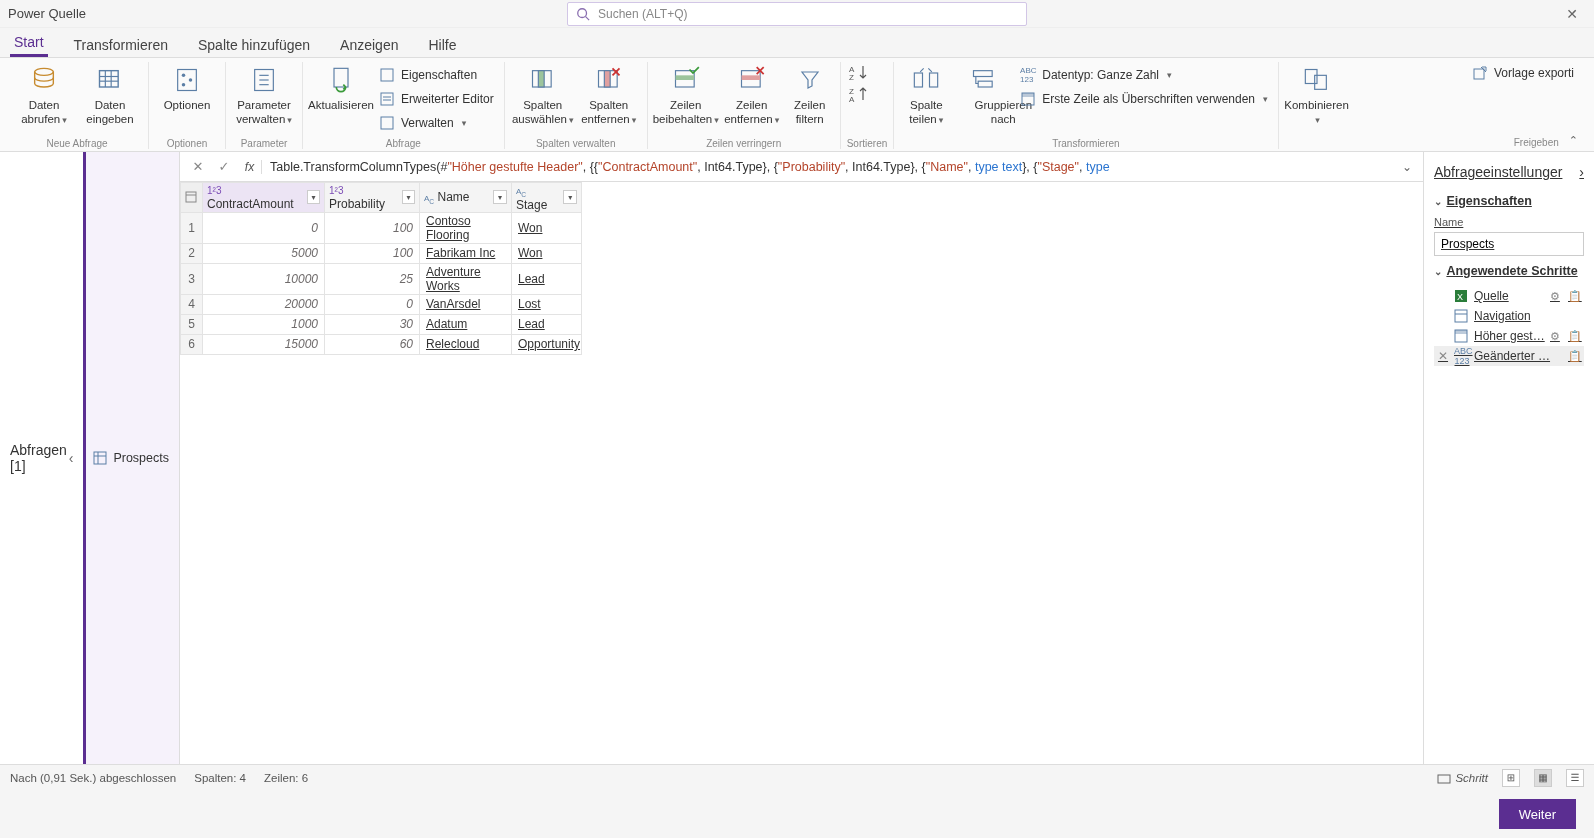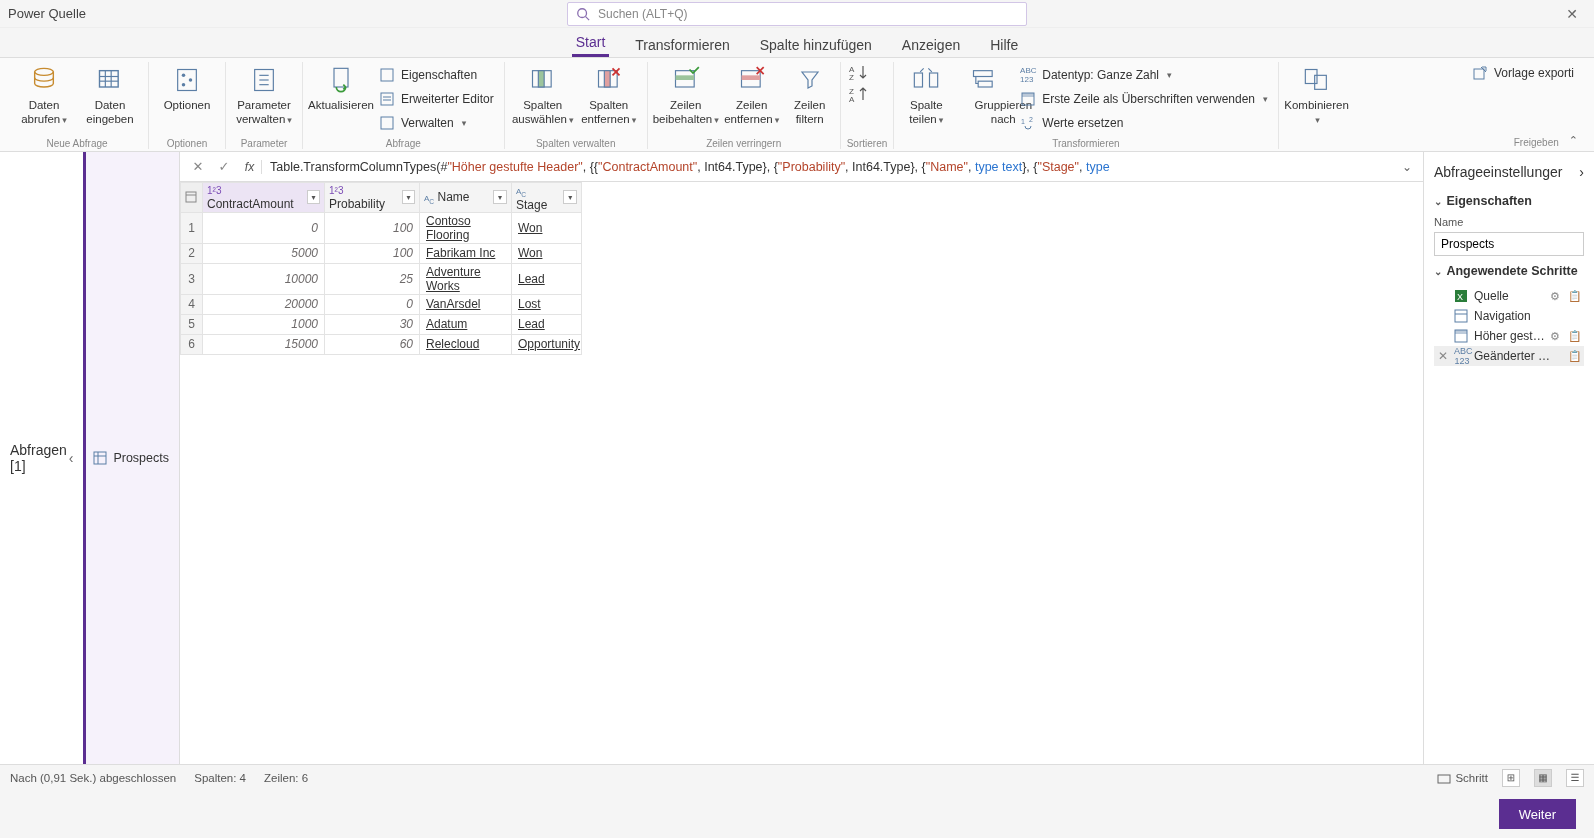--- a/index.html
+++ b/index.html
@@ -6,21 +6,21 @@
 body { margin: 0; width: 1594px; height: 838px; background: #f5f5f5; overflow: hidden; font-size: 12px; color: #333; }
 
 
 .titlebar { height: 28px; background: #f5f5f5; display: flex; align-items: center; padding: 0 8px; border-bottom: 1px solid #eee; }
 .titlebar .title { flex: 0 0 auto; font-size: 13px; color: #444; }
 .titlebar .search-wrap { margin-left: auto; margin-right: auto; position: absolute; left: 50%; transform: translateX(-50%); width: 460px; }
 .searchbox { height: 24px; border: 1px solid #d2c6e6; border-radius: 2px; display: flex; align-items: center; padding: 0 8px; background: #fff; color: #888; gap: 8px; }
 .titlebar .close-btn { margin-left: auto; font-size: 14px; color: #666; cursor: pointer; padding: 4px 8px; }
 
 
-.rtabs { height: 30px; background: #f5f5f5; display: flex; align-items: flex-end; gap: 22px; padding: 0 10px; border-bottom: 1px solid #ddd; justify-content: center; }
+.rtabs { height: 30px; background: #f5f5f5; display: flex; align-items: flex-end; gap: 22px; padding: 0 10px; border-bottom: 1px solid #ddd; }
 .rtab { padding: 6px 4px 4px; font-size: 14px; color: #444; cursor: pointer; }
 .rtab.active { color: #5b2e91; border-bottom: 3px solid #5b2e91; font-weight: 400; }
 
 
 .ribbon { height: 94px; background: #fafafa; border-bottom: 1px solid #ddd; display: flex; padding: 4px 6px 2px; align-items: stretch; }
 .rgroup { display: flex; flex-direction: column; border-right: 1px solid #e5e5e5; padding: 0 6px; }
 .rgroup-items { display: flex; align-items: flex-start; flex: 1; gap: 2px; }
 .rgroup-label { font-size: 10px; color: #888; text-align: center; padding: 2px 0 0; }
 .rbig { display: flex; flex-direction: column; align-items: center; justify-content: flex-start; width: 64px; padding: 2px 0; cursor: pointer; text-align: center; }
 .rbig.wide { width: 80px; }
@@ -69,21 +69,21 @@
 .typetag { font-family: "Segoe UI", Arial; font-size: 10px; color: #7b4cb5; }
 .colmenu { border: 1px solid #ccc; width: 14px; height: 14px; display: inline-flex; align-items: center; justify-content: center; font-size: 8px; color: #555; cursor: pointer; background: #fff; }
 .col-ca { width: 122px; }
 .col-pr { width: 95px; }
 .col-nm { width: 92px; }
 .col-st { width: 68px; }
 .col-ca.selected-col { background: #ece4f4; }
 .grid th.corner { width: 22px; text-align: center; background: #efefef; }
 
 
-.settings { width: 170px; background: #fff; display: flex; flex-direction: column; padding: 6px 10px; gap: 4px; }
+.settings { width: 170px; background: #fff; display: flex; flex-direction: column; padding: 6px 10px; gap: 4px; text-decoration: underline; }
 .settings-head { font-size: 14px; color: #333; display: flex; align-items: center; justify-content: space-between; padding: 6px 0; }
 .section-head { font-size: 12.5px; font-weight: 600; color: #333; padding: 4px 0; cursor: pointer; }
 .section-head::before { content: "⌄"; display: inline-block; transform: rotate(0deg); margin-right: 4px; font-size: 10px; color: #555; }
 .name-label { font-size: 11px; color: #555; }
 .name-input { width: 100%; border: 1px solid #ccc; height: 24px; padding: 0 6px; font-size: 12px; }
 .steps { list-style: none; margin: 0; padding: 0; }
 .step { display: flex; align-items: center; gap: 4px; height: 20px; padding: 0 2px; cursor: pointer; font-size: 12px; }
 .step .del { width: 14px; text-align: center; color: #888; visibility: hidden; }
 .step.current .del { visibility: visible; }
 .step .ic { width: 16px; text-align: center; color: #2a7d3a; font-size: 12px; }
@@ -367,30 +367,20 @@
         </div>
         <div class="rsmall">
           <span class="ic">
               <svg width="14" height="14">
                 <rect x="1" y="1" width="12" height="12" fill="none" stroke="#5b7ea5"></rect>
                 <rect x="1" y="1" width="12" height="4" fill="#5b7ea5" opacity="0.4"></rect>
               </svg>
             </span>
           <span>Erste Zeile als Überschriften verwenden</span>
             <span class="chev">▾</span>
-        </div>
-        <div class="rsmall">
-          <span class="ic">
-              <svg width="14" height="14">
-                <text x="0" y="8" font-size="7" fill="#5b7ea5">1</text>
-                <path d="M4 10 a3 3 0 0 0 6 0" fill="none" stroke="#5b7ea5"></path>
-                <text x="8" y="6" font-size="7" fill="#5b7ea5">2</text>
-              </svg>
-            </span>
-          <span>Werte ersetzen</span>
         </div>
       </div>
     </div>
     <div class="rgroup-label">Transformieren</div>
   </div>
 
   <div class="rgroup noborder">
     <div class="rgroup-items">
       <div class="rbig">
         <span class="rbig-icon">
@@ -588,21 +578,21 @@
       </li>
     </ul>
   </div>
 </div>
 
 <div class="statusbar">
   <span>Nach (0,91 Sek.) abgeschlossen</span>
   <span>Spalten: 4</span>
   <span>Zeilen: 6</span>
   <div class="status-right">
-    <span style="display:flex;align-items:center;gap:4px;">
+    <span style="display:flex;align-items:center;gap:4px;font-style:italic;">
       <svg width="14" height="14">
           <rect x="1" y="4" width="12" height="8" fill="none" stroke="#666"></rect>
         </svg>
       <span>Schritt</span>
     </span>
     <span class="vbtn">⊞</span>
     <span class="vbtn" style="background:#ddd;">▦</span>
     <span class="vbtn">☰</span>
   </div>
 </div>

